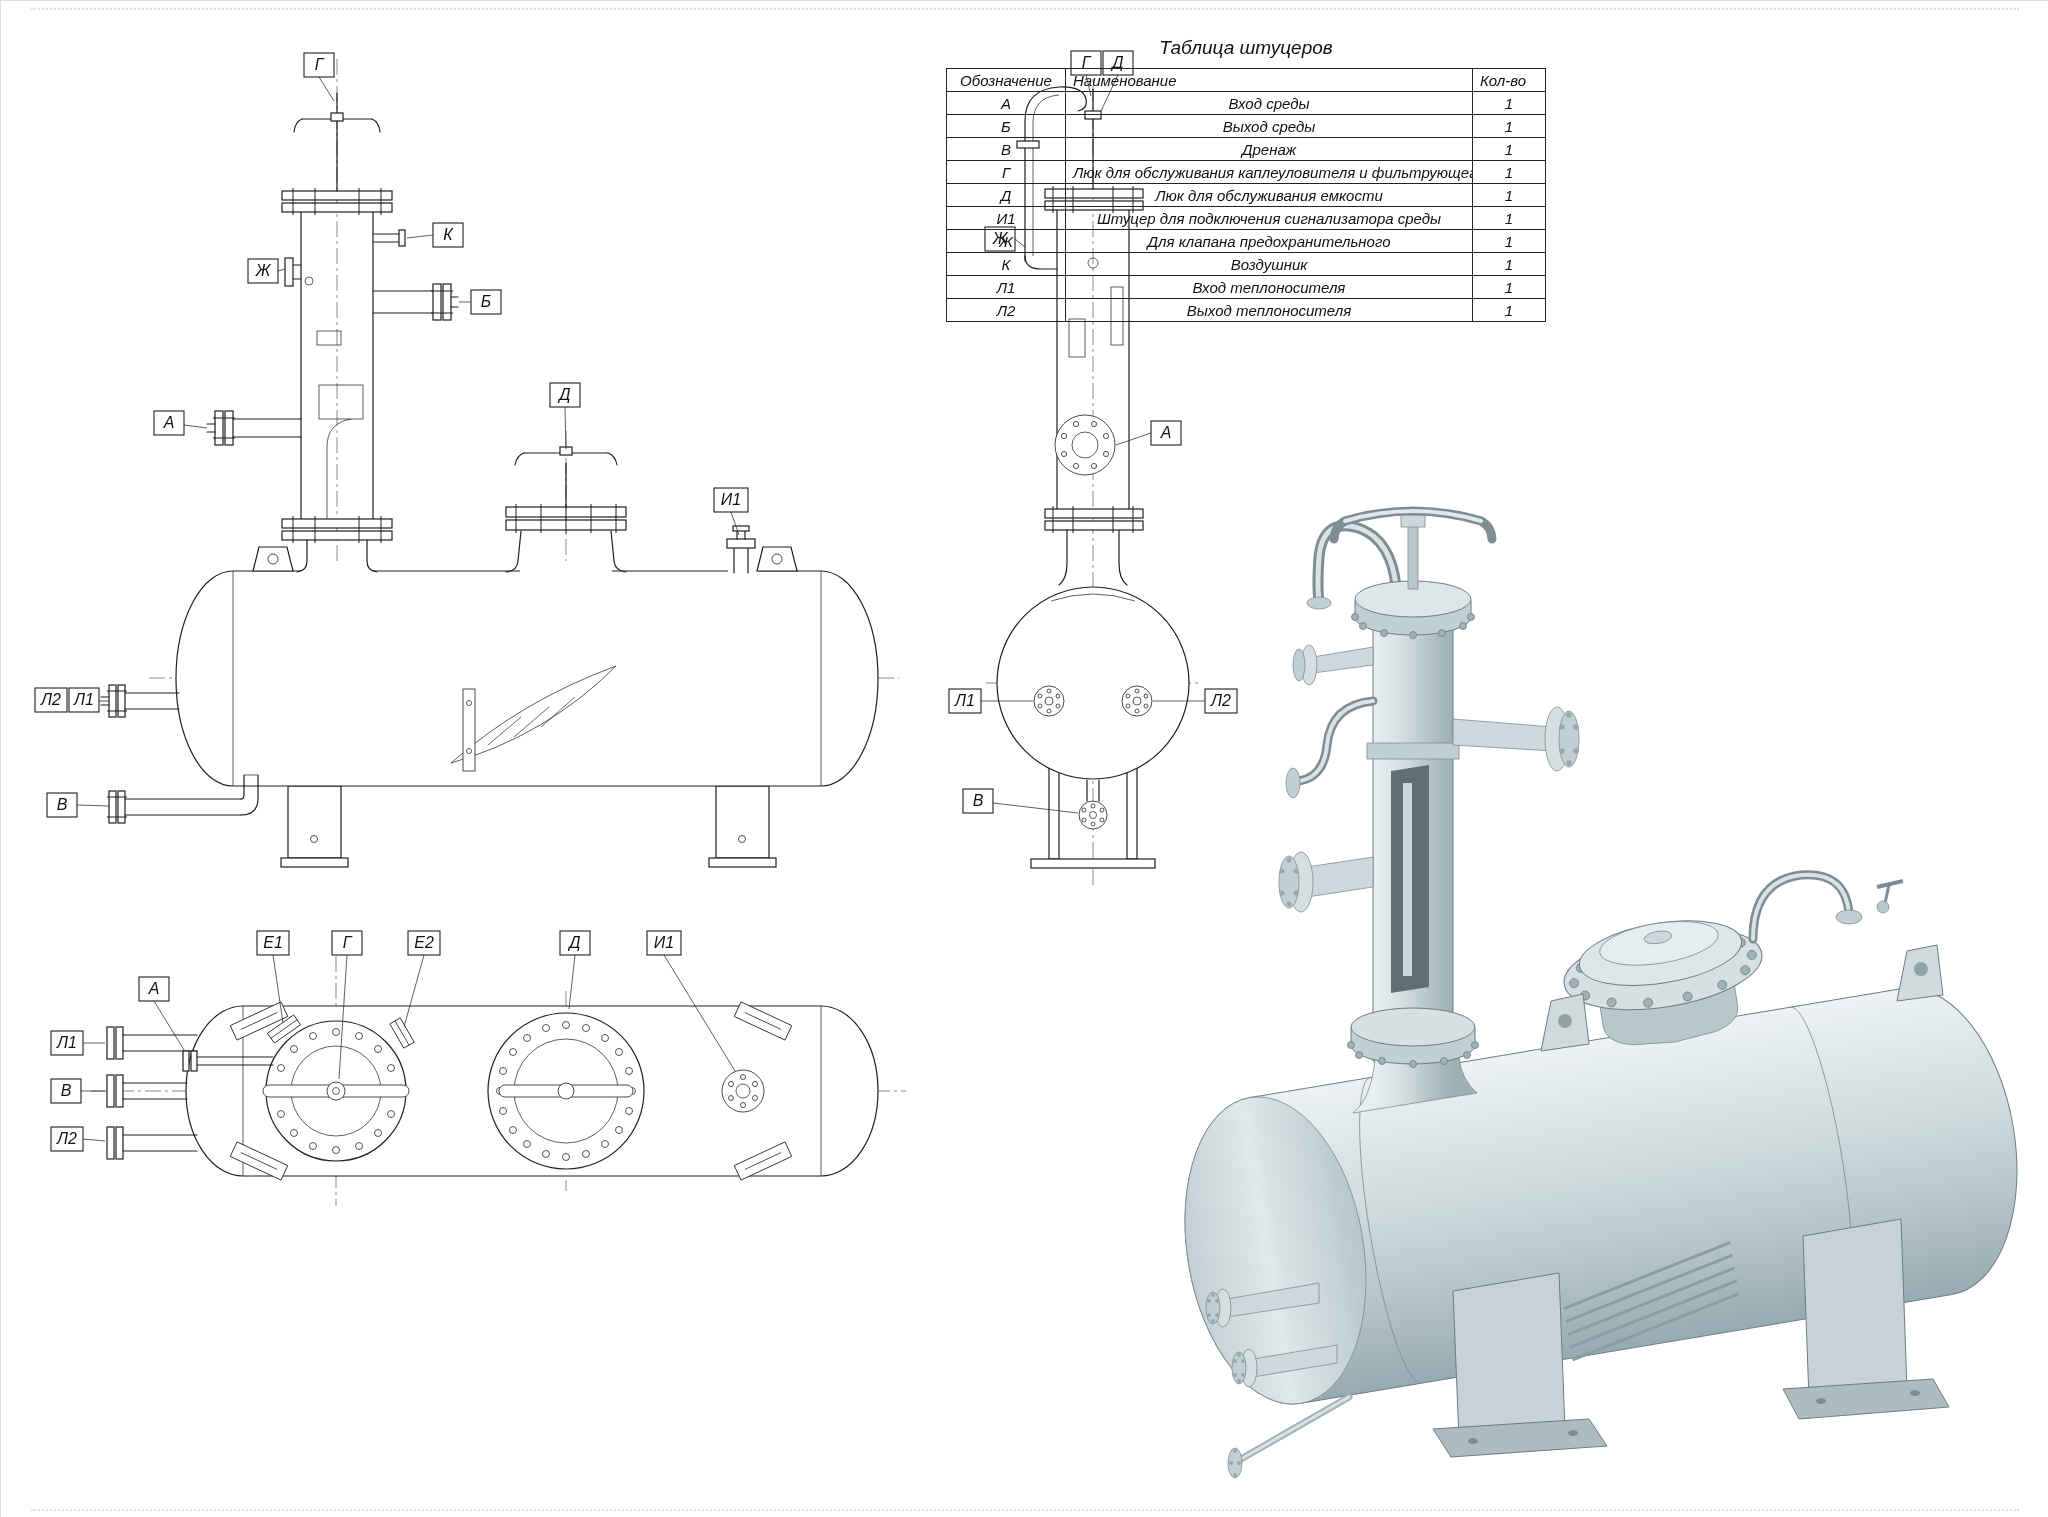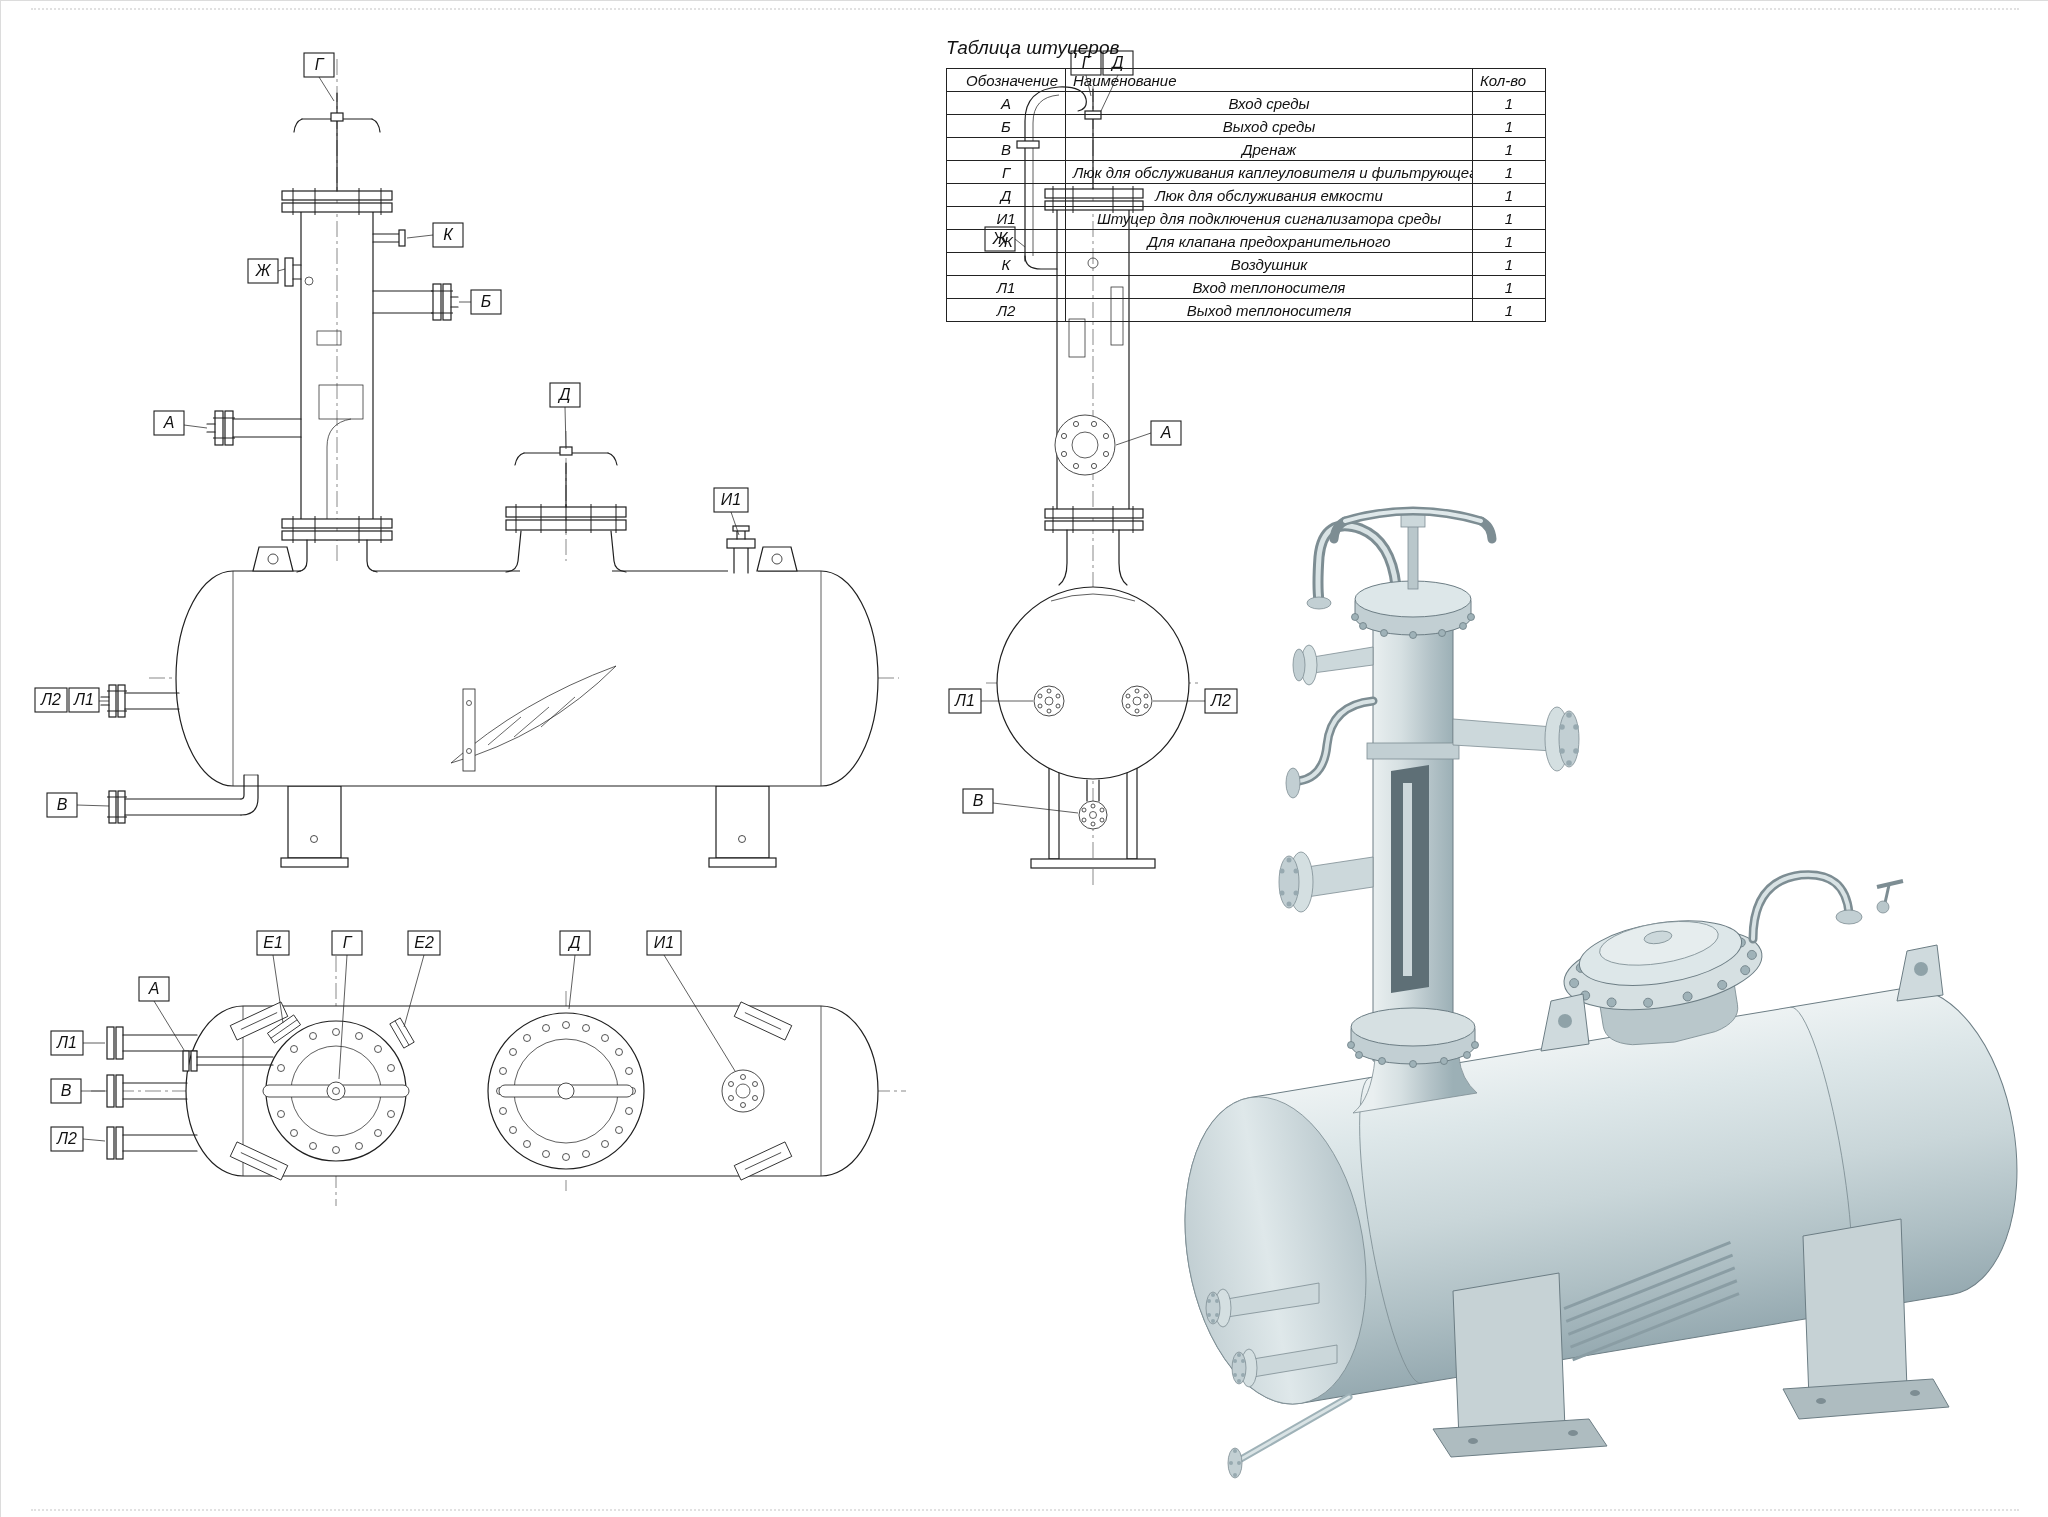--- a/index.html
+++ b/index.html
@@ -23,25 +23,25 @@
   .bolt{fill:#ffffff;stroke:#2a2a2a;stroke-width:0.8}
   .hatch{stroke:#2a2a2a;stroke-width:0.7}
 
   
   .o3{stroke:#6c7d84;stroke-width:1}
   .o3t{stroke:#7d8d93;stroke-width:0.8}
 
   
   .tblwrap{position:absolute;left:945px;top:36px;width:600px;color:#111;
     font:italic 15px "Liberation Sans",sans-serif}
-  .tbl-title{font-size:19px;font-style:italic;margin:0 0 9px 0}
+  .tbl-title{text-align:center;font-size:19px;font-style:italic;margin:0 0 9px 0}
   .tblwrap table{border-collapse:collapse;width:100%;table-layout:fixed}
   .tblwrap th,.tblwrap td{border:1px solid #222;height:22px;padding:0 7px;
     font-weight:normal;font-style:italic;font-size:15px;overflow:hidden;white-space:nowrap}
-  .col-code{width:104px;text-align:right}
+  .col-code{width:104px;text-align:center}
   .col-name{text-align:left}
   .col-qty{width:58px;text-align:left}
   td.cell-code{text-align:center}
   td.cell-name{text-align:center}
   td.cell-qty{text-align:center}
 
   .edge-noise{position:absolute;left:30px;right:30px;height:0;border-top:2px dotted #c9c9c9;opacity:.55}
 </style>
 </head>
 <body>

